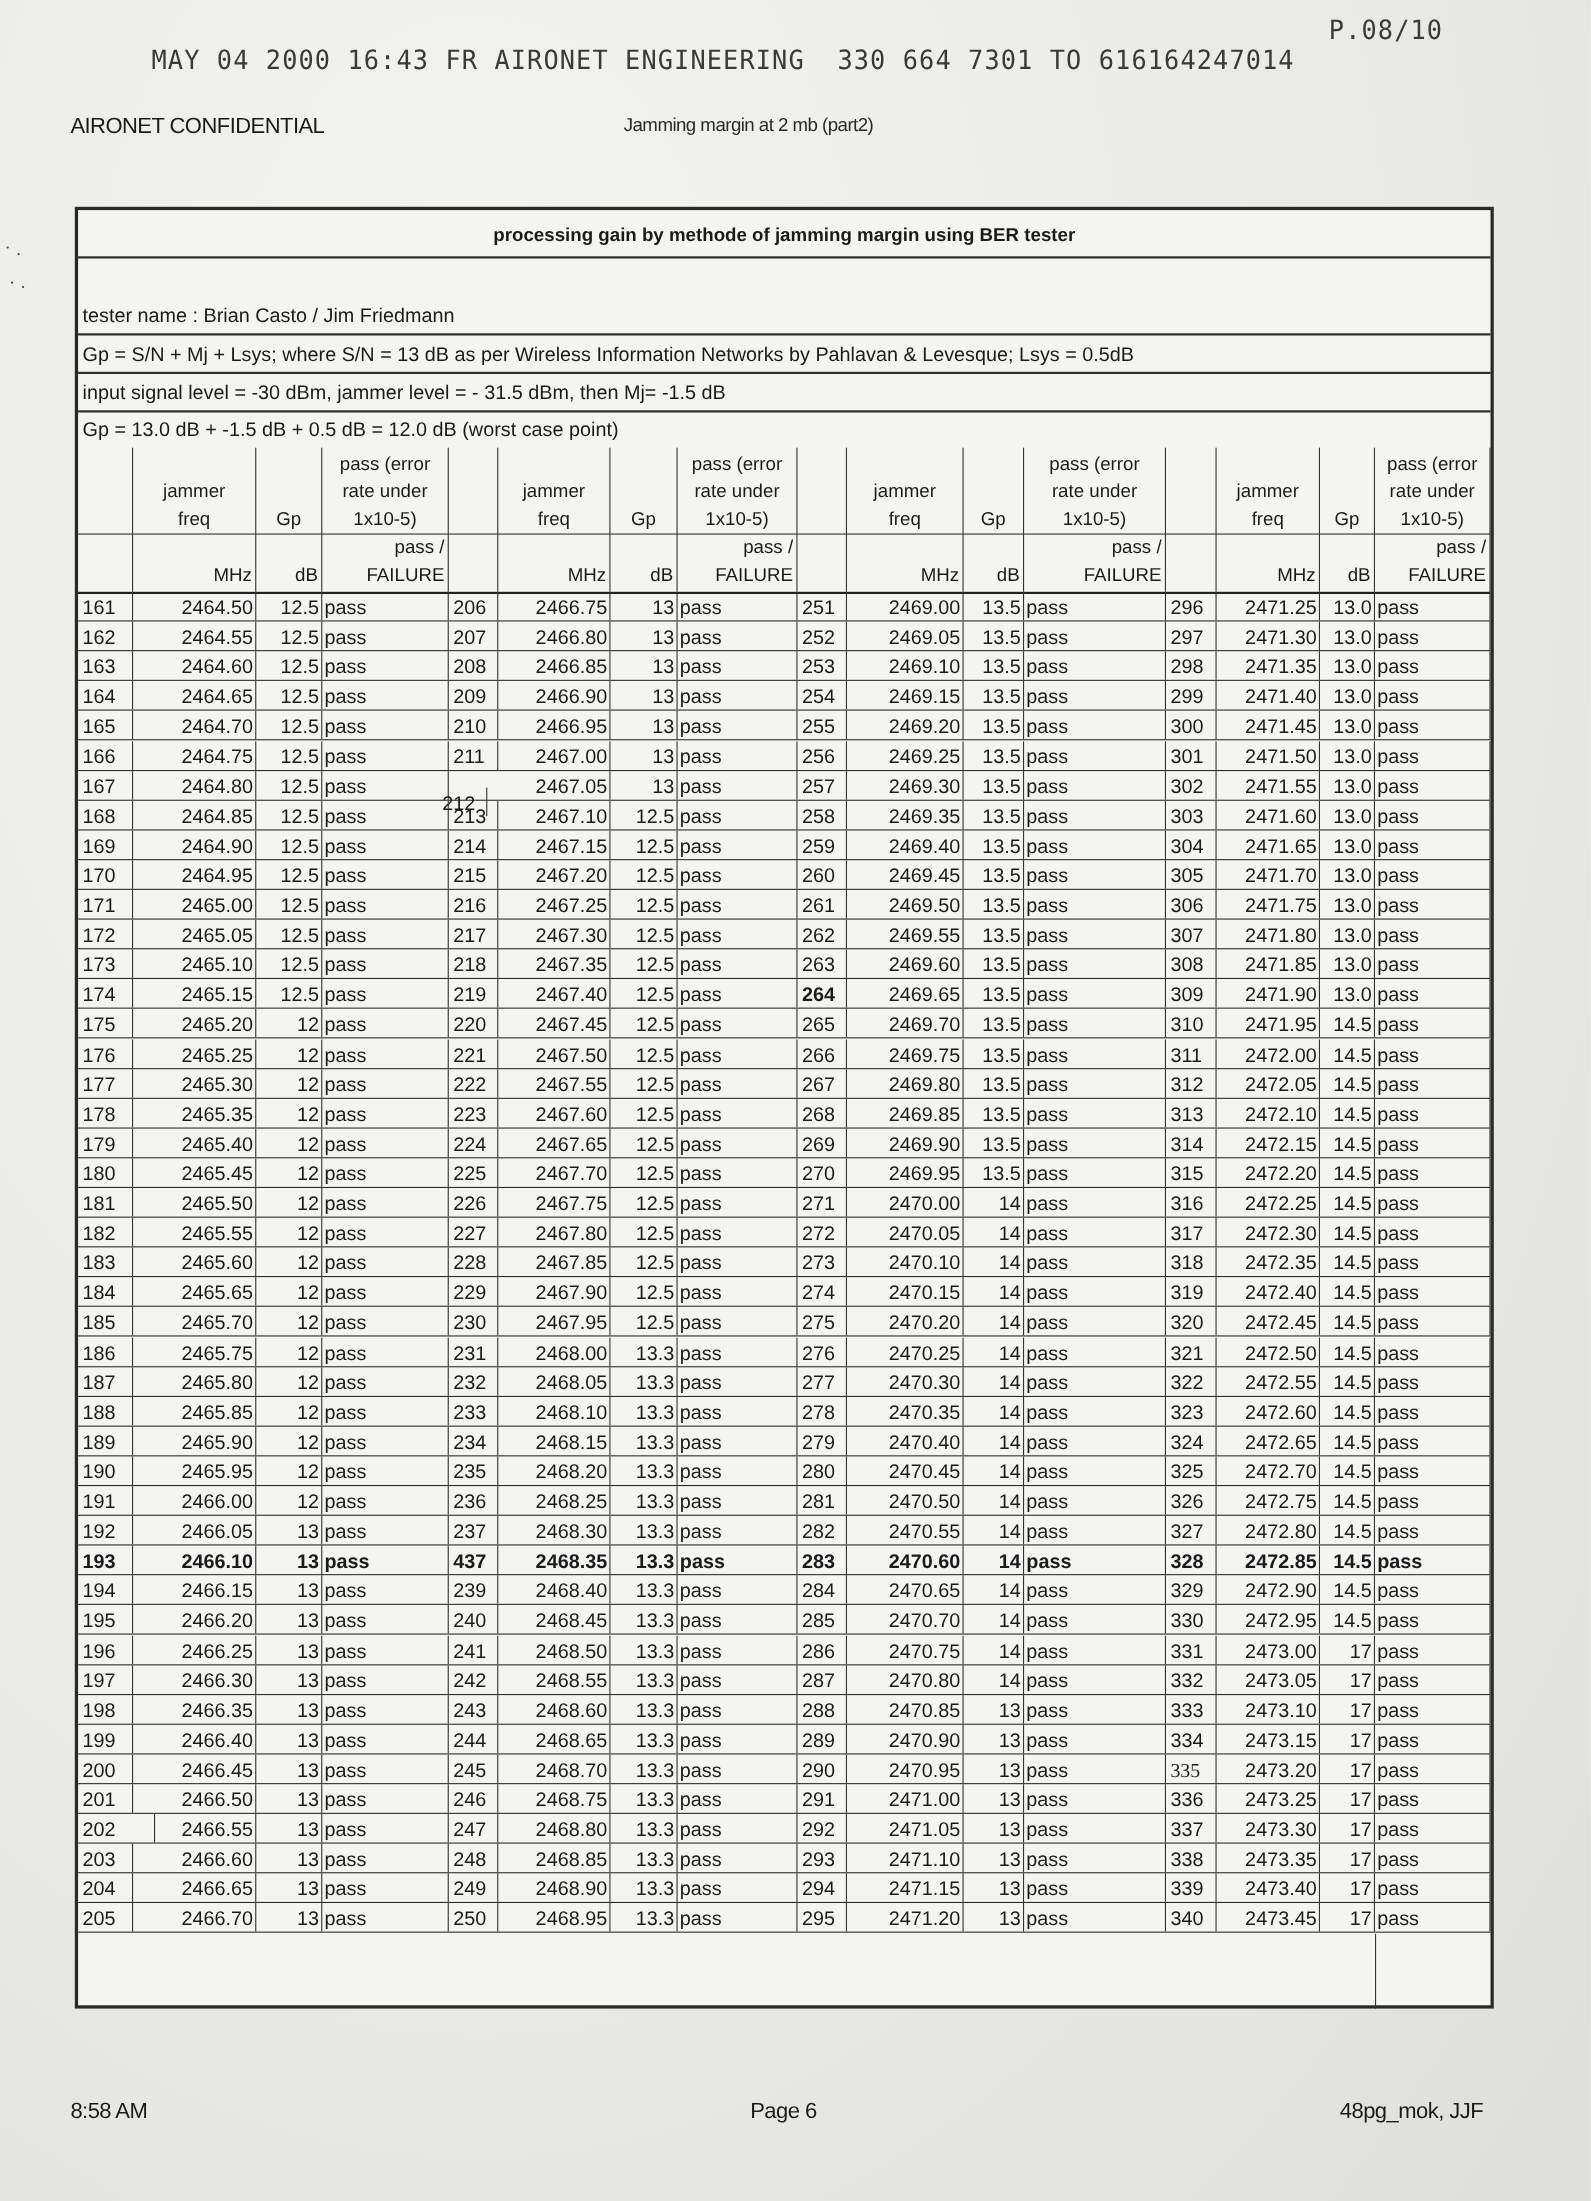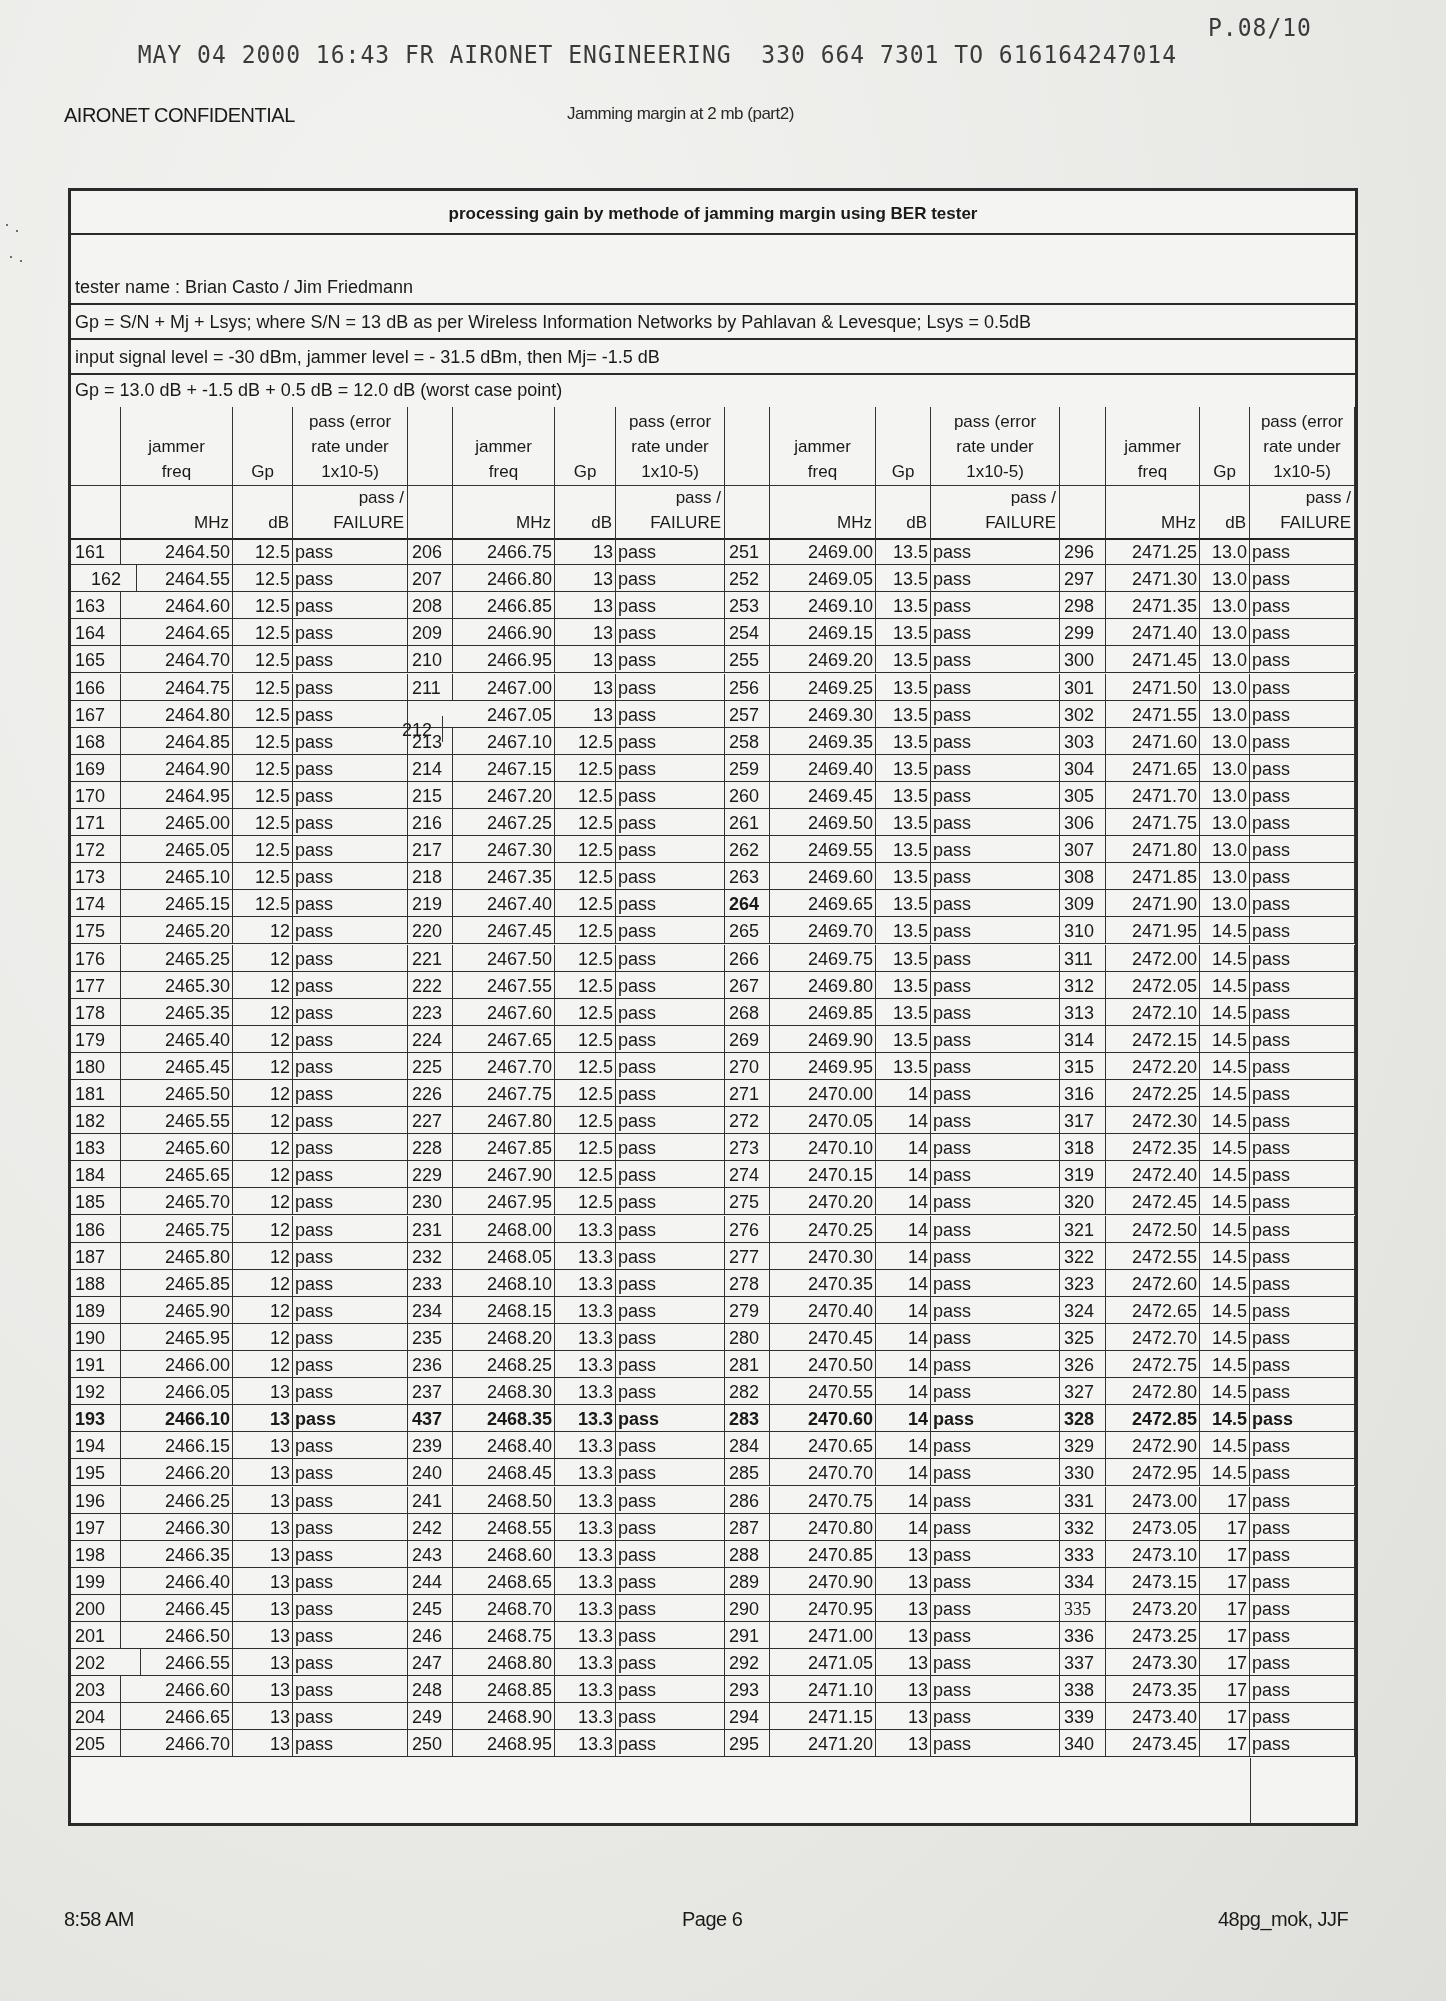--- a/index.html
+++ b/index.html
@@ -164,21 +164,21 @@
           <div class="cell idx" style="left: 654px; width: 45px;">251</div>
           <div class="cell r" style="left: 699px; width: 106px;">2469.00</div>
           <div class="cell r" style="left: 805px; width: 55px;">13.5</div>
           <div class="cell l" style="left: 860px; width: 129px;">pass</div>
           <div class="cell idx" style="left: 989px; width: 46px;">296</div>
           <div class="cell r" style="left: 1035px; width: 94px;">2471.25</div>
           <div class="cell r" style="left: 1129px; width: 50px;">13.0</div>
           <div class="cell l" style="left: 1179px; width: 105px;">pass</div>
         </div>
         <div class="row" style="top: 27.1px;">
-          <div class="cell idx" style="left: 16px; width: 50px;">162</div>
+          <div class="cell idx" style="left: 0px; width: 50px;">162</div>
           <div class="cell r" style="left: 50px; width: 112px;">2464.55</div>
           <div class="cell r" style="left: 162px; width: 60px;">12.5</div>
           <div class="cell l" style="left: 222px; width: 115px;">pass</div>
           <div class="cell idx" style="left: 337px; width: 45px;">207</div>
           <div class="cell r" style="left: 382px; width: 102px;">2466.80</div>
           <div class="cell r" style="left: 484px; width: 61px;">13</div>
           <div class="cell l" style="left: 545px; width: 109px;">pass</div>
           <div class="cell idx" style="left: 654px; width: 45px;">252</div>
           <div class="cell r" style="left: 699px; width: 106px;">2469.05</div>
           <div class="cell r" style="left: 805px; width: 55px;">13.5</div>

